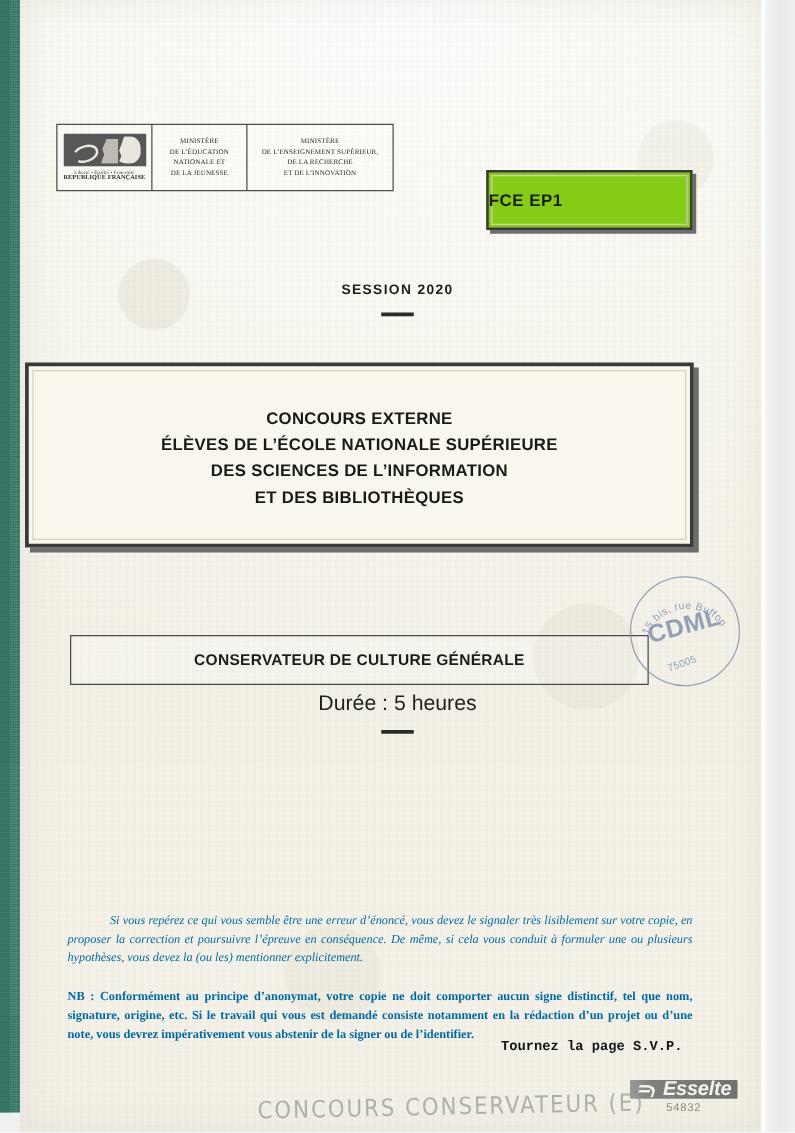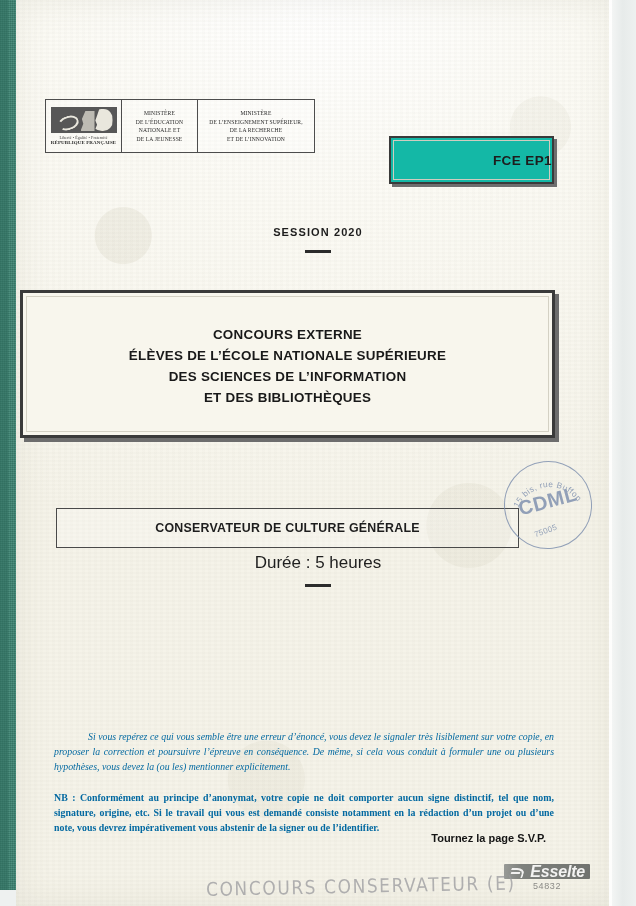--- a/index.html
+++ b/index.html
@@ -158,23 +158,23 @@
     font-size: 5px; color: #2a2a2a; font-weight: bold; margin-top: .5px;
     font-family: "Liberation Serif", serif; letter-spacing: .1px;
   }
 
   
   .code-box {
     position: absolute;
     left: 389px; top: 136px;
     width: 161px; height: 44px;
     border: 2px solid #3a3a3a;
-    background: #14b8a6;
+    background: #84cc16;
     box-shadow: 3px 3px 0 0 #6e6e6e;
-    display: flex; align-items: center; justify-content: flex-end;
+    display: flex; align-items: center; justify-content: flex-start;
   }
   .code-box-inner {
     position:absolute; inset:2px;
     border: 1px solid #cfccbf;
     pointer-events:none;
   }
   .code-txt {
     font-size: 13.5px; font-weight: bold; letter-spacing: .4px; color: #1d1d1d;
     position: relative; z-index: 2;
   }
@@ -305,21 +305,21 @@
     font-weight: bold;
     font-size: 9.9px;
     line-height: 1.56;
     text-align: justify;
   }
   .tournez {
     position: absolute;
     left: 46px; top: 832px;
     width: 500px;
     text-align: right;
-    font-family: Liberation Sans, sans-serif;
+    font-family: Liberation Mono, monospace;
     font-weight: bold;
     font-size: 11px;
     color: #151515;
   }
 
   
   .esselte {
     position: absolute;
     left: 504px; top: 864px;
     width: 86px; height: 15px;

